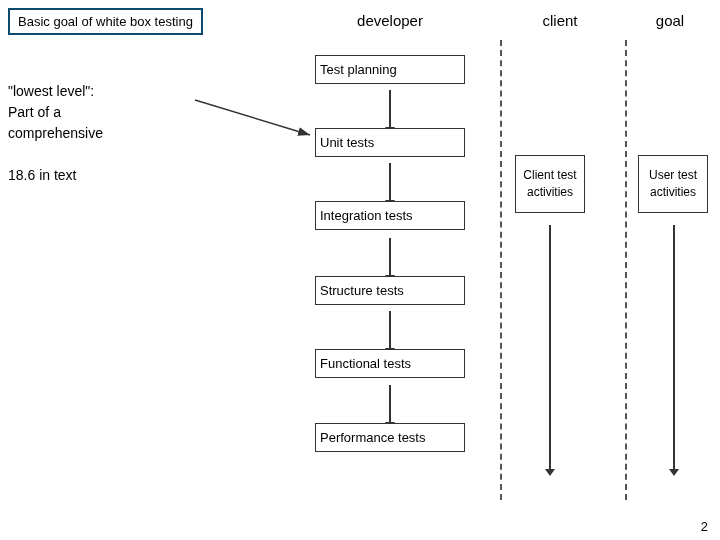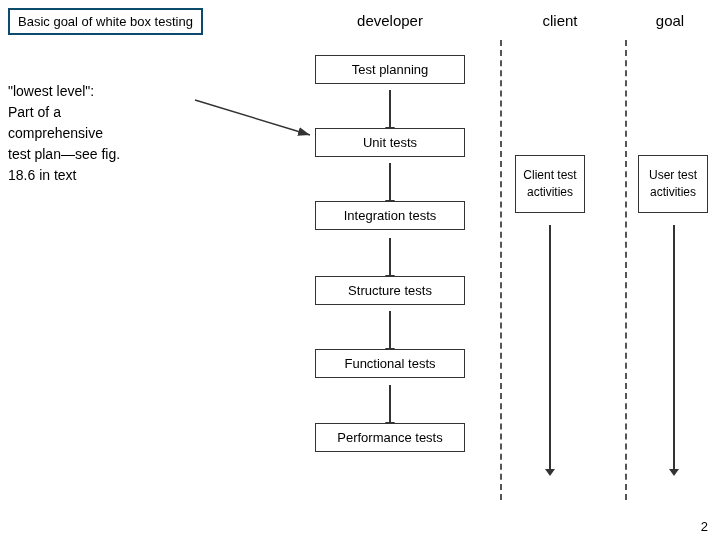--- a/index.html
+++ b/index.html
@@ -68,21 +68,21 @@
       height: 460px;
       border-left: 2px dashed #555;
     }
 
     
     .dev-box {
       position: absolute;
       left: 315px;
       width: 150px;
       border: 1px solid #333;
-      text-align: center;
+      text-align: left;
       padding: 6px 4px;
       background: #fff;
       font-size: 13px;
     }
 
     
     .arrow-down {
       position: absolute;
       left: 389px;
       width: 2px;
@@ -138,21 +138,21 @@
 
 <div class="title-box">
   <span>Basic goal of white box testing</span>
 </div>
 
 <div class="left-text">
   <br>
   <span>"lowest level":</span><br>
   <span>Part of a</span><br>
   <span>comprehensive</span><br>
-  <span>test plan—see fig.</span><br>
+  <br>
   <span>18.6 in text</span>
 </div>
 
 <div class="col-developer">
   <span>developer</span>
 </div>
 <div class="col-client">
   <span>client</span>
 </div>
 <div class="col-user">

